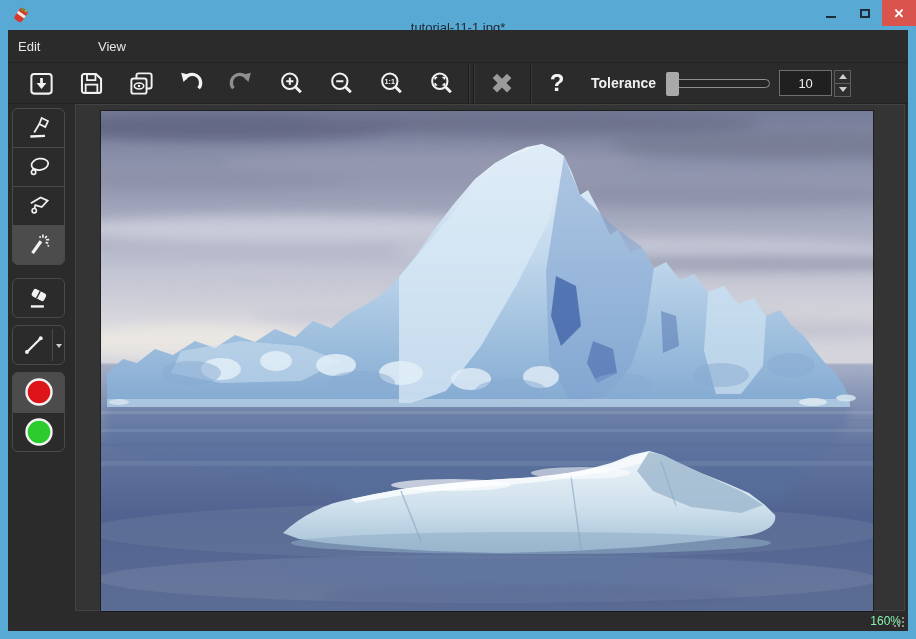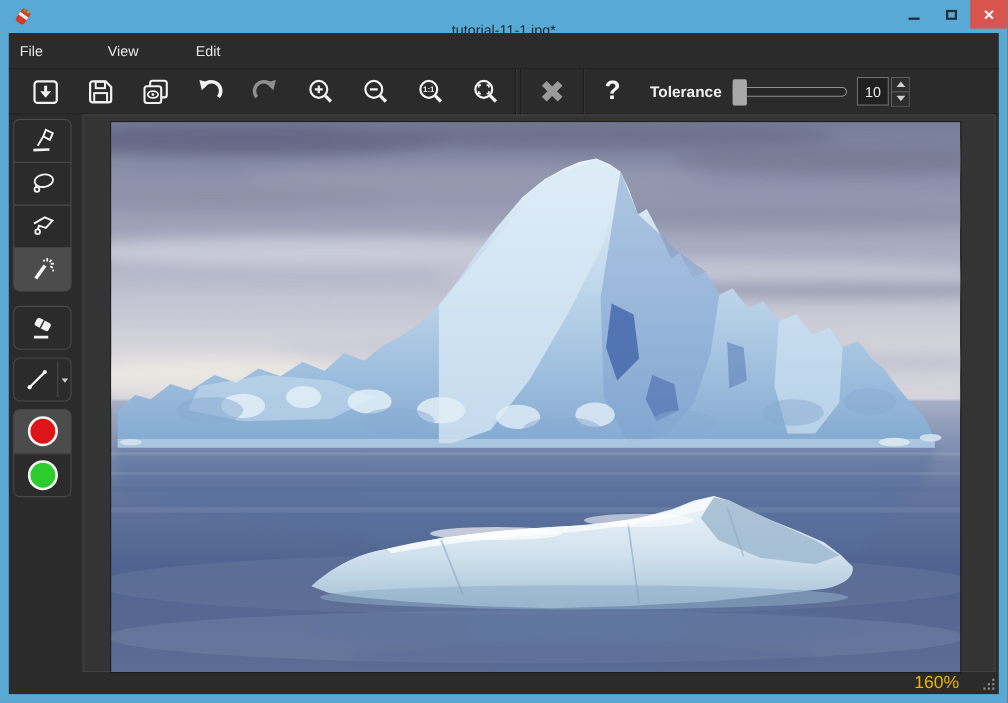--- a/index.html
+++ b/index.html
@@ -27,21 +27,21 @@
   .tb-btn { width:50px; height:37px; display:flex; align-items:center; justify-content:center; }
   .tb-div { width:1px; height:41px; background:#1c1c1c; box-shadow:1px 0 0 #383838; margin:0 2px; }
   .erase-btn { display:flex; align-items:center; gap:7px; padding:0 16px; height:37px; }
   .erase-label { font-size:14px; color:#8f8f8f; }
   .x-btn { width:52px; height:37px; display:flex; align-items:center; justify-content:center; }
   .help-btn { width:48px; height:37px; display:flex; align-items:center; justify-content:center;
               color:#f5f5f5; font-size:24px; font-weight:bold; }
   .tol-label { font-size:14px; font-weight:bold; color:#f0f0f0; margin-left:10px; }
   .slider { position:relative; width:104px; height:9px; border:1px solid #8f8f8f; border-radius:5px; margin-left:10px; background:#262626; }
   .slider-handle { position:absolute; left:-1px; top:-8px; width:13px; height:24px; background:#a9a9a9; border-radius:2px; }
-  .tol-value { width:29px; height:26px; margin-left:9px; background:#202020; border:1px solid #6f6f6f;
+  .tol-value { width:53px; height:26px; margin-left:9px; background:#202020; border:1px solid #6f6f6f;
                color:#ededed; font-size:13px; text-align:center; font-family:"Liberation Sans",sans-serif; }
   .spinner { width:17px; height:27px; margin-left:2px; border:1px solid #5e5e5e; display:flex; flex-direction:column; }
   .spin-cell { flex:1; display:flex; align-items:center; justify-content:center; background:#2e2e2e; }
   .spin-cell + .spin-cell { border-top:1px solid #5e5e5e; }
   .tri-up { width:0; height:0; border-left:4px solid transparent; border-right:4px solid transparent; border-bottom:5px solid #cfcfcf; }
   .tri-dn { width:0; height:0; border-left:4px solid transparent; border-right:4px solid transparent; border-top:5px solid #cfcfcf; }
 
   
   .tool-btn { position:absolute; left:4px; width:53px; height:40px; background:#2b2b2b;
               border:1px solid #4a4a4a; display:flex; align-items:center; justify-content:center; }
@@ -54,21 +54,21 @@
               border-left:3.5px solid transparent; border-right:3.5px solid transparent; border-top:4.5px solid #cfcfcf; }
 
   
   .canvas-panel { position:absolute; left:67px; top:74px; width:830px; height:507px;
                   background:#343434; border:1px solid #434343; }
   .photo { position:absolute; left:25px; top:6px; width:772px; height:500px; outline:1px solid rgba(0,0,0,.4); }
 
   
   .statusbar { position:absolute; left:0; right:0; bottom:0; height:20px; display:flex;
                align-items:center; justify-content:flex-end; }
-  .zoom-level { color:#eab308; font-size:16px; margin-right:36px; }
+  .zoom-level { color:#86efac; font-size:12px; margin-right:7px; }
   .grip { position:absolute; right:3px; bottom:3px; width:14px; height:14px; }
   .grip i { position:absolute; width:2px; height:2px; background:#8a8a8a; }
 </style>
 </head>
 <body>
 
 <div class="window">
 
   <div class="titlebar">
     <svg class="app-logo" viewBox="0 0 18 20">
@@ -87,23 +87,22 @@
       <div class="win-btn">
           <div class="max-glyph"></div>
         </div>
       <div class="close-btn">✕</div>
     </div>
   </div>
 
   <div class="app">
 
     <div class="menubar">
-      <div class="menu-item">File</div>
+      <div class="menu-item">Edit</div>
       <div class="menu-item">View</div>
-      <div class="menu-item">Edit</div>
     </div>
 
     <div class="toolbar">
 
       <div class="tb-btn">
         <svg width="27" height="27" viewBox="0 0 24 24">
           <rect x="3" y="3.5" width="18" height="17.5" rx="2.5" fill="none" stroke="#f2f2f2" stroke-width="1.8"></rect>
           <path d="M10.8 7h2.4v4.6h3.2L12 16.8 7.6 11.6h3.2z" fill="#f2f2f2"></path>
         </svg>
       </div>

